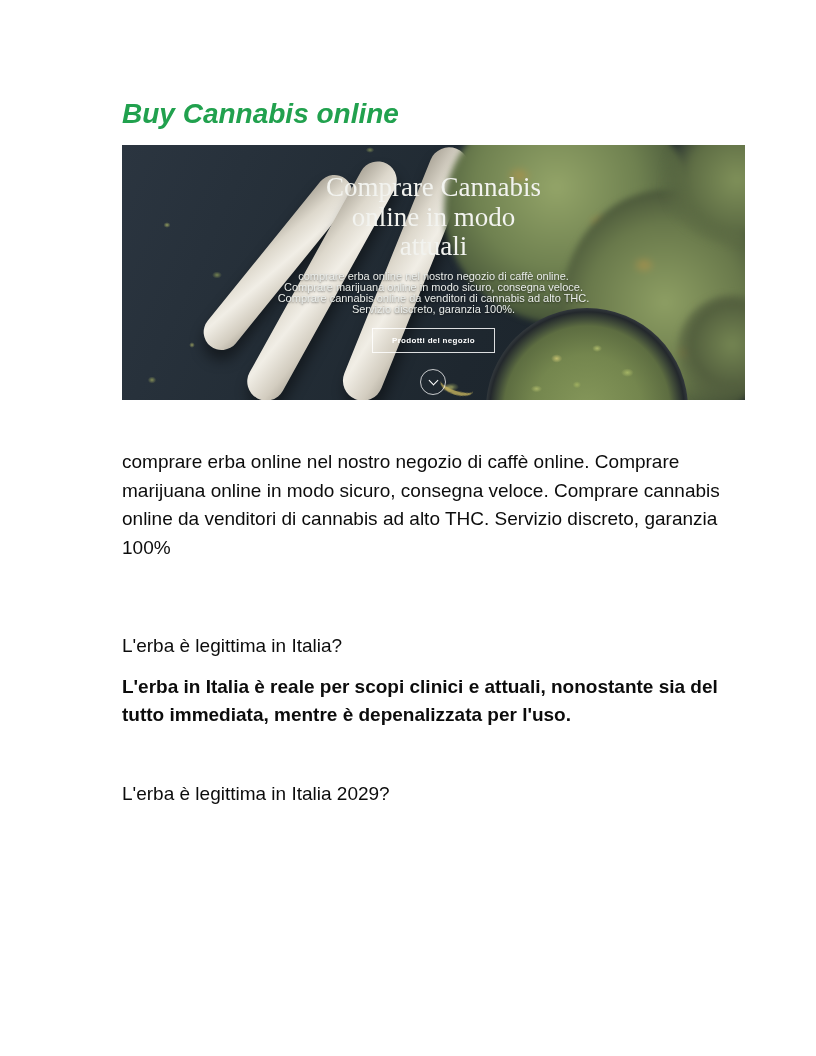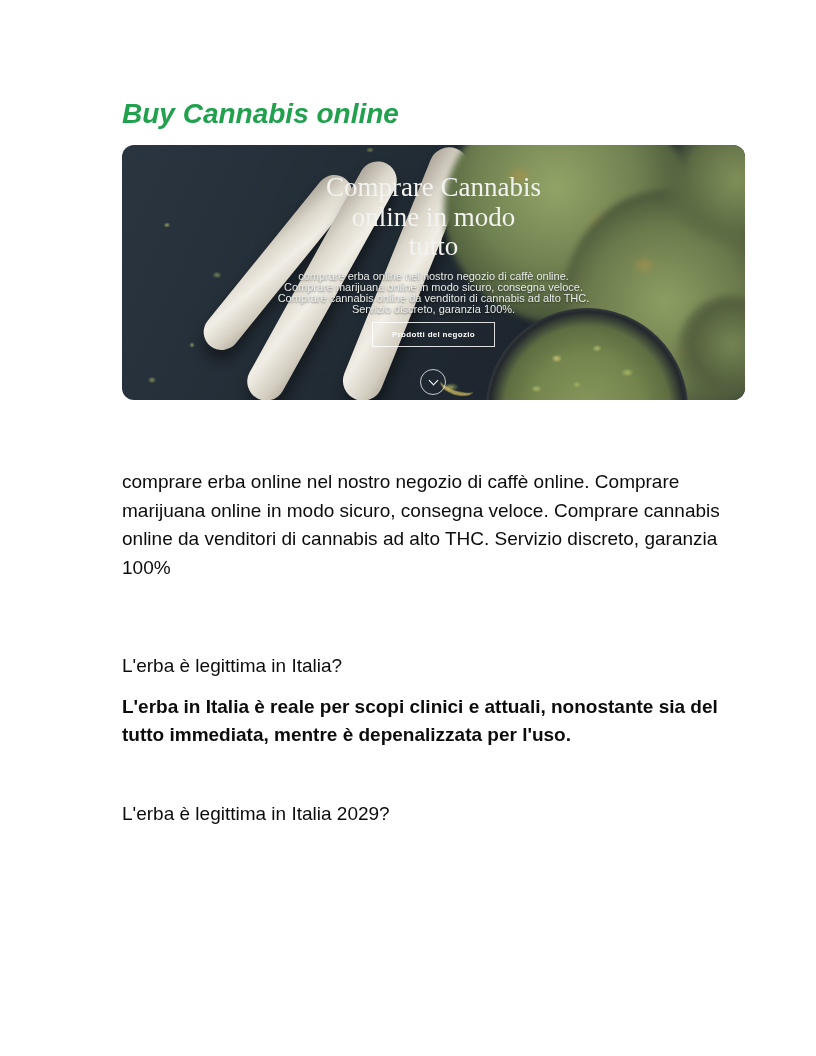--- a/index.html
+++ b/index.html
@@ -31,21 +31,20 @@
   }
 
   
   .hero {
     position:relative;
     margin-top:18px;
     width:623px; height:255px;
     background:
       linear-gradient(115deg, #2b3540 0%, #232d36 35%, #1e272f 60%, #1a2228 100%);
     overflow:hidden;
-    border-radius:12px;
   }
 
   
   .crumbs {
     position:absolute; inset:0;
     background:
       radial-gradient(5px 4px at 45px 80px,  rgba(170,180,100,.8), transparent 70%),
       radial-gradient(7px 5px at 95px 130px, rgba(150,165,90,.7), transparent 70%),
       radial-gradient(4px 4px at 70px 200px, rgba(190,195,110,.7), transparent 70%),
       radial-gradient(6px 5px at 30px 235px, rgba(160,170,95,.75), transparent 70%),
@@ -129,21 +128,21 @@
     color:#f2f3ef;
   }
   .hero-sub {
     margin-top:9px;
     font-size:11px;
     line-height:11px;
     color:#e9ece9;
     text-shadow:0 1px 2px rgba(0,0,0,.5);
   }
   .hero-btn {
-    margin-top:7px;
+    margin-top:13px;
     display:inline-block;
     padding:7px 19px;
     font-family:"Liberation Sans", sans-serif;
     font-size:8px;
     font-weight:bold;
     letter-spacing:.3px;
     color:#ffffff;
     background:transparent;
     border:1px solid rgba(255,255,255,.85);
     cursor:pointer;
@@ -163,21 +162,21 @@
     transform:rotate(45deg);
     margin-top:-3px;
   }
 
   
   .body-text {
     font-size:19px;
     line-height:28.5px;
     color:#0c0c0c;
   }
-  .p1 { margin-top:68px; }
+  .p1 { margin-top:48px; }
   .q1 { margin-top:70px; }
   .a1 { margin-top:12px;font-weight:bold; }
   .q2 { margin-top:50px; }
 </style>
 </head>
 <body>
 
 <div class="page">
   <div class="doc">
 
@@ -192,21 +191,21 @@
       <div class="bud bud-b"></div>
       <div class="bud bud-c"></div>
       <div class="bud bud-d"></div>
       <div class="grinder"></div>
       <div class="curl"></div>
 
       <div class="hero-overlay">
         <div class="hero-title">
           <div>Comprare Cannabis</div>
           <div>online in modo</div>
-          <div>tutto</div>
+          <div>attuali</div>
         </div>
         <div class="hero-sub">
           <div>comprare erba online nel nostro negozio di caffè online.</div>
           <div>Comprare marijuana online in modo sicuro, consegna veloce.</div>
           <div>Comprare cannabis online da venditori di cannabis ad alto THC.</div>
           <div>Servizio discreto, garanzia 100%.</div>
         </div>
         <button class="hero-btn">Prodotti del negozio</button>
       </div>
 

